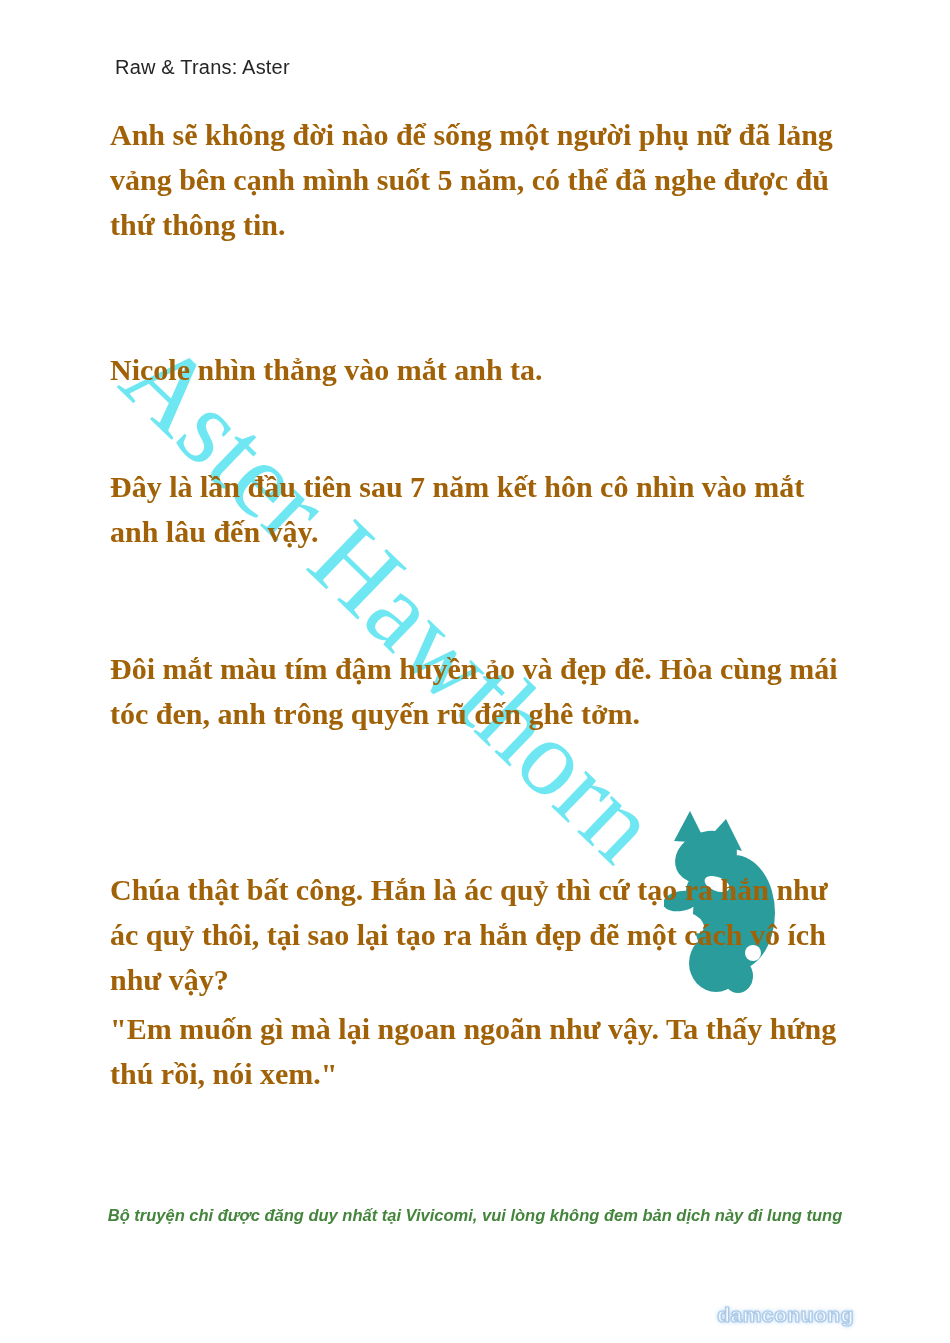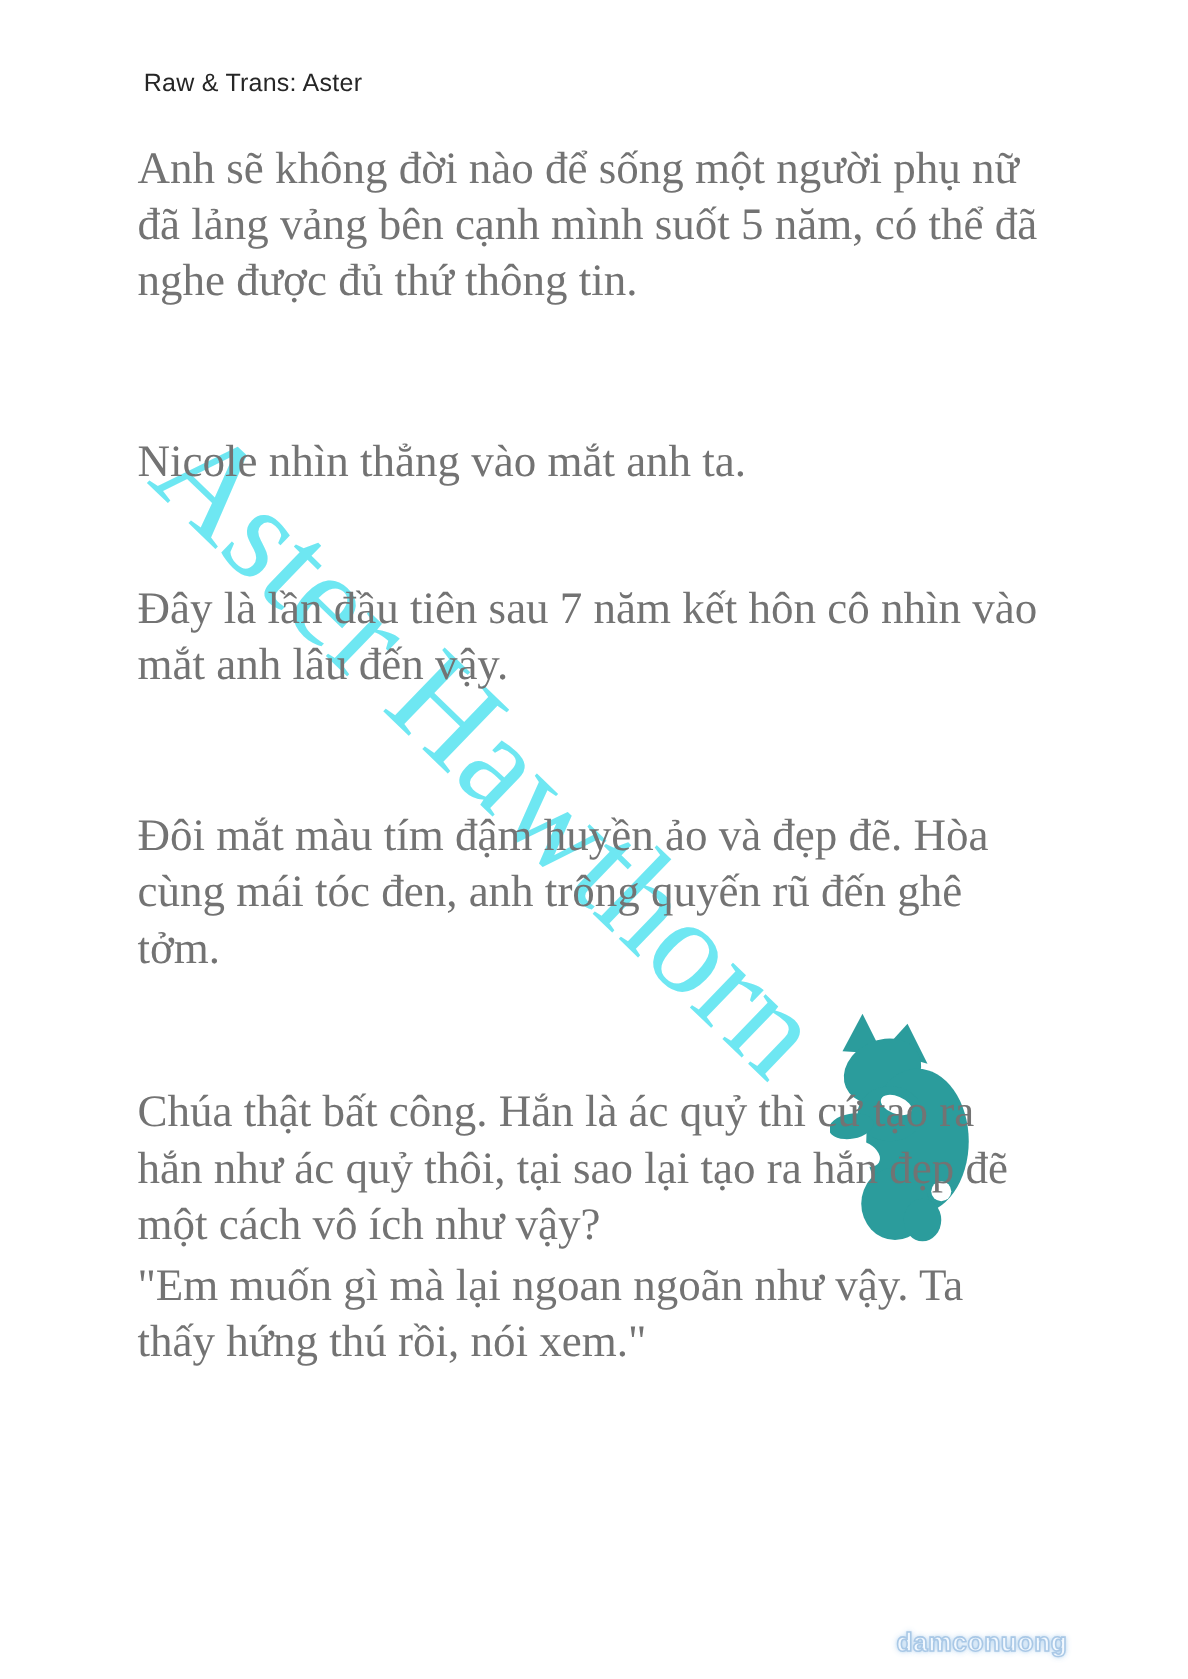--- a/index.html
+++ b/index.html
@@ -26,22 +26,23 @@
     z-index:1;pointer-events:none;
   }
   
   .cat{
     position:absolute;left:664px;top:811px;
     width:113px;height:184px;z-index:1;
   }
   
   .para{
     position:absolute;left:110px;width:730px;margin:0;
-    font-size:36px;line-height:45px;color:#737373;
+    font-size:30px;line-height:45px;color:#a16207;
     z-index:2;
+    font-weight:bold;
   }
   .p1{top:112px}.p2{top:347px}.p3{top:464px}.p4{top:646px}.p5{top:867px}.p6{top:1006px}
   
   .footer{
     position:absolute;left:0;top:1203px;width:950px;
     text-align:center;
     font-family:"Liberation Sans","DejaVu Sans",sans-serif;
     font-style:italic;font-weight:bold;
     font-size:16.5px;line-height:25px;
     z-index:2;
@@ -95,18 +96,19 @@
   <div>
     <p class="para p1">Anh sẽ không đời nào để sống một người phụ nữ đã lảng vảng bên cạnh mình suốt 5 năm, có thể đã nghe được đủ thứ thông tin.</p>
     <p class="para p2">Nicole nhìn thẳng vào mắt anh ta.</p>
     <p class="para p3">Đây là lần đầu tiên sau 7 năm kết hôn cô nhìn vào mắt anh lâu đến vậy.</p>
     <p class="para p4">Đôi mắt màu tím đậm huyền ảo và đẹp đẽ. Hòa cùng mái tóc đen, anh trông quyến rũ đến ghê tởm.</p>
     <p class="para p5">Chúa thật bất công. Hắn là ác quỷ thì cứ tạo ra hắn như ác quỷ thôi, tại sao lại tạo ra hắn đẹp đẽ một cách vô ích như vậy?</p>
     <p class="para p6">"Em muốn gì mà lại ngoan ngoãn như vậy. Ta thấy hứng thú rồi, nói xem."</p>
   </div>
 
   <div class="footer" style="color: rgb(68, 133, 60);">
+    <div>Bộ truyện chỉ được đăng duy nhất tại Vivicomi, vui lòng không đem bản dịch này đi lung tung</div>
   </div>
 
 
   <div class="damconuong">damconuong</div>
 
 </div>
 
 </body></html>

